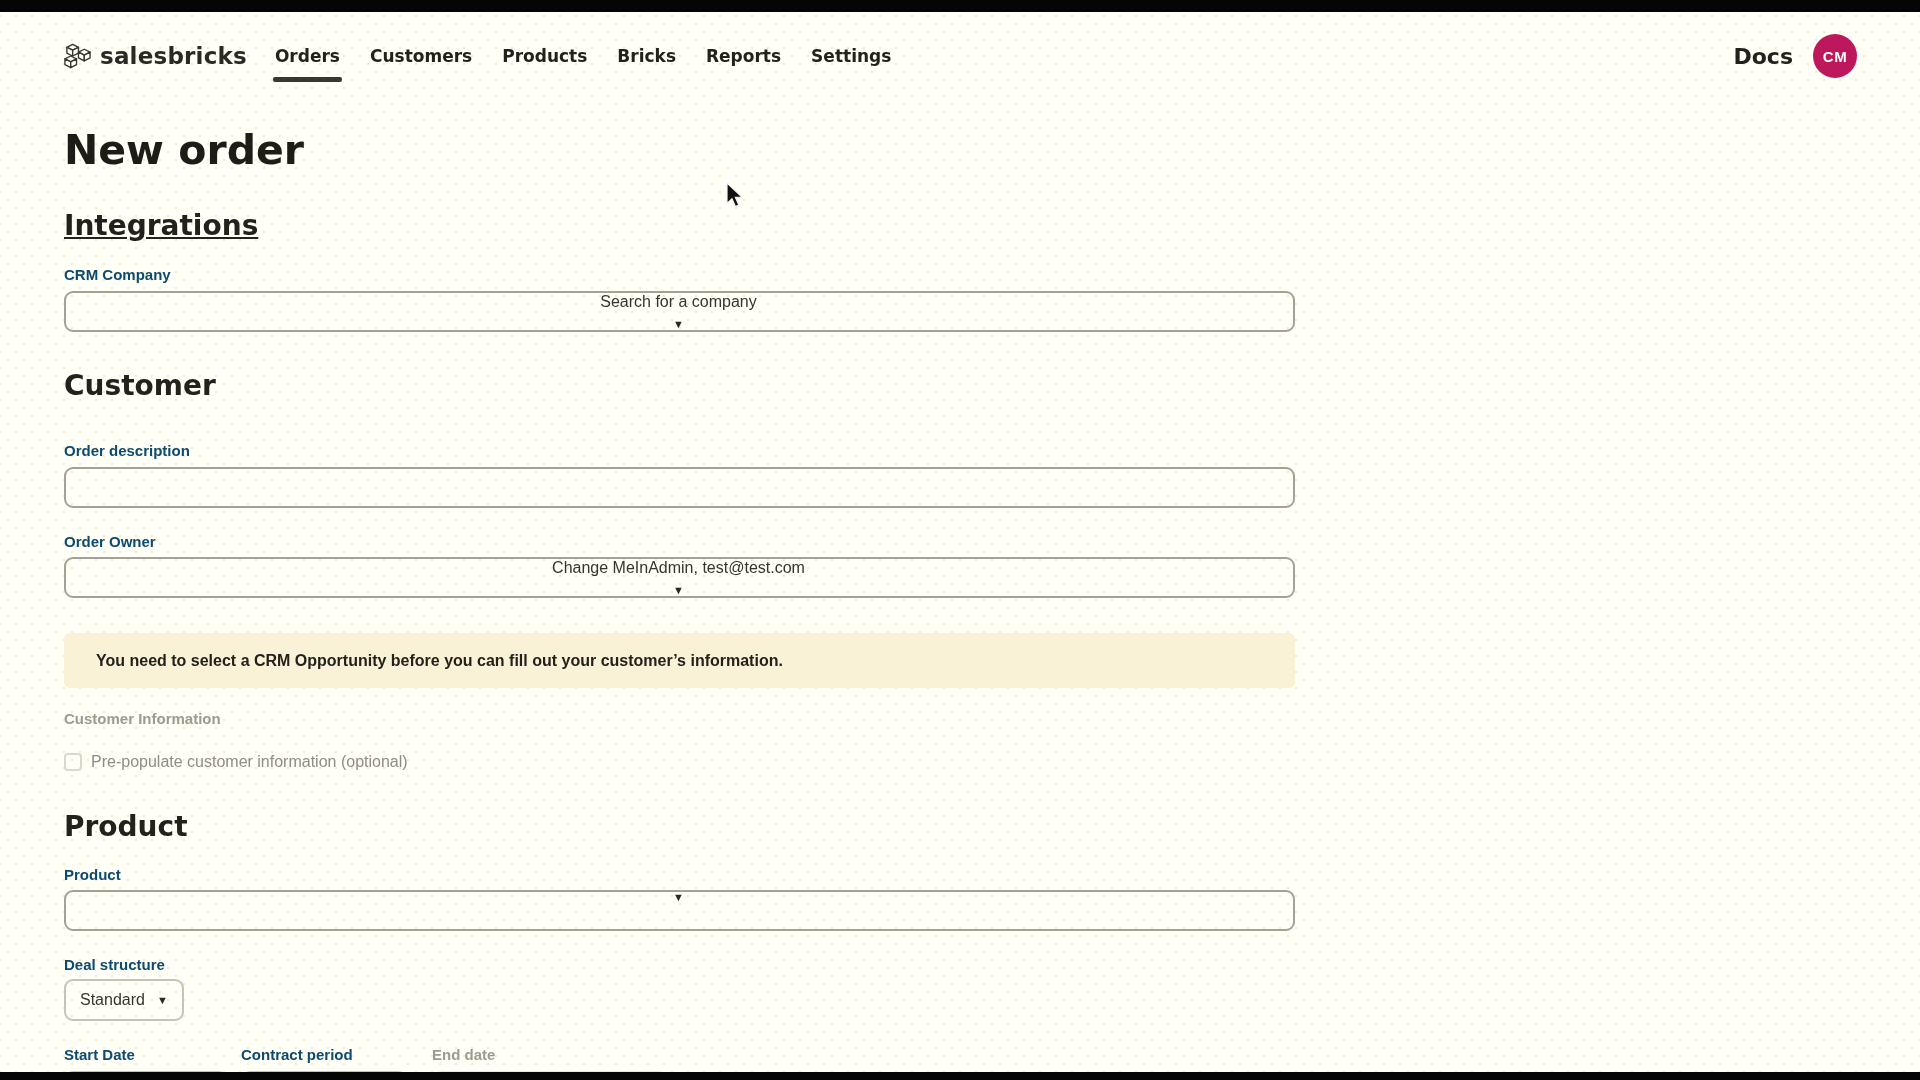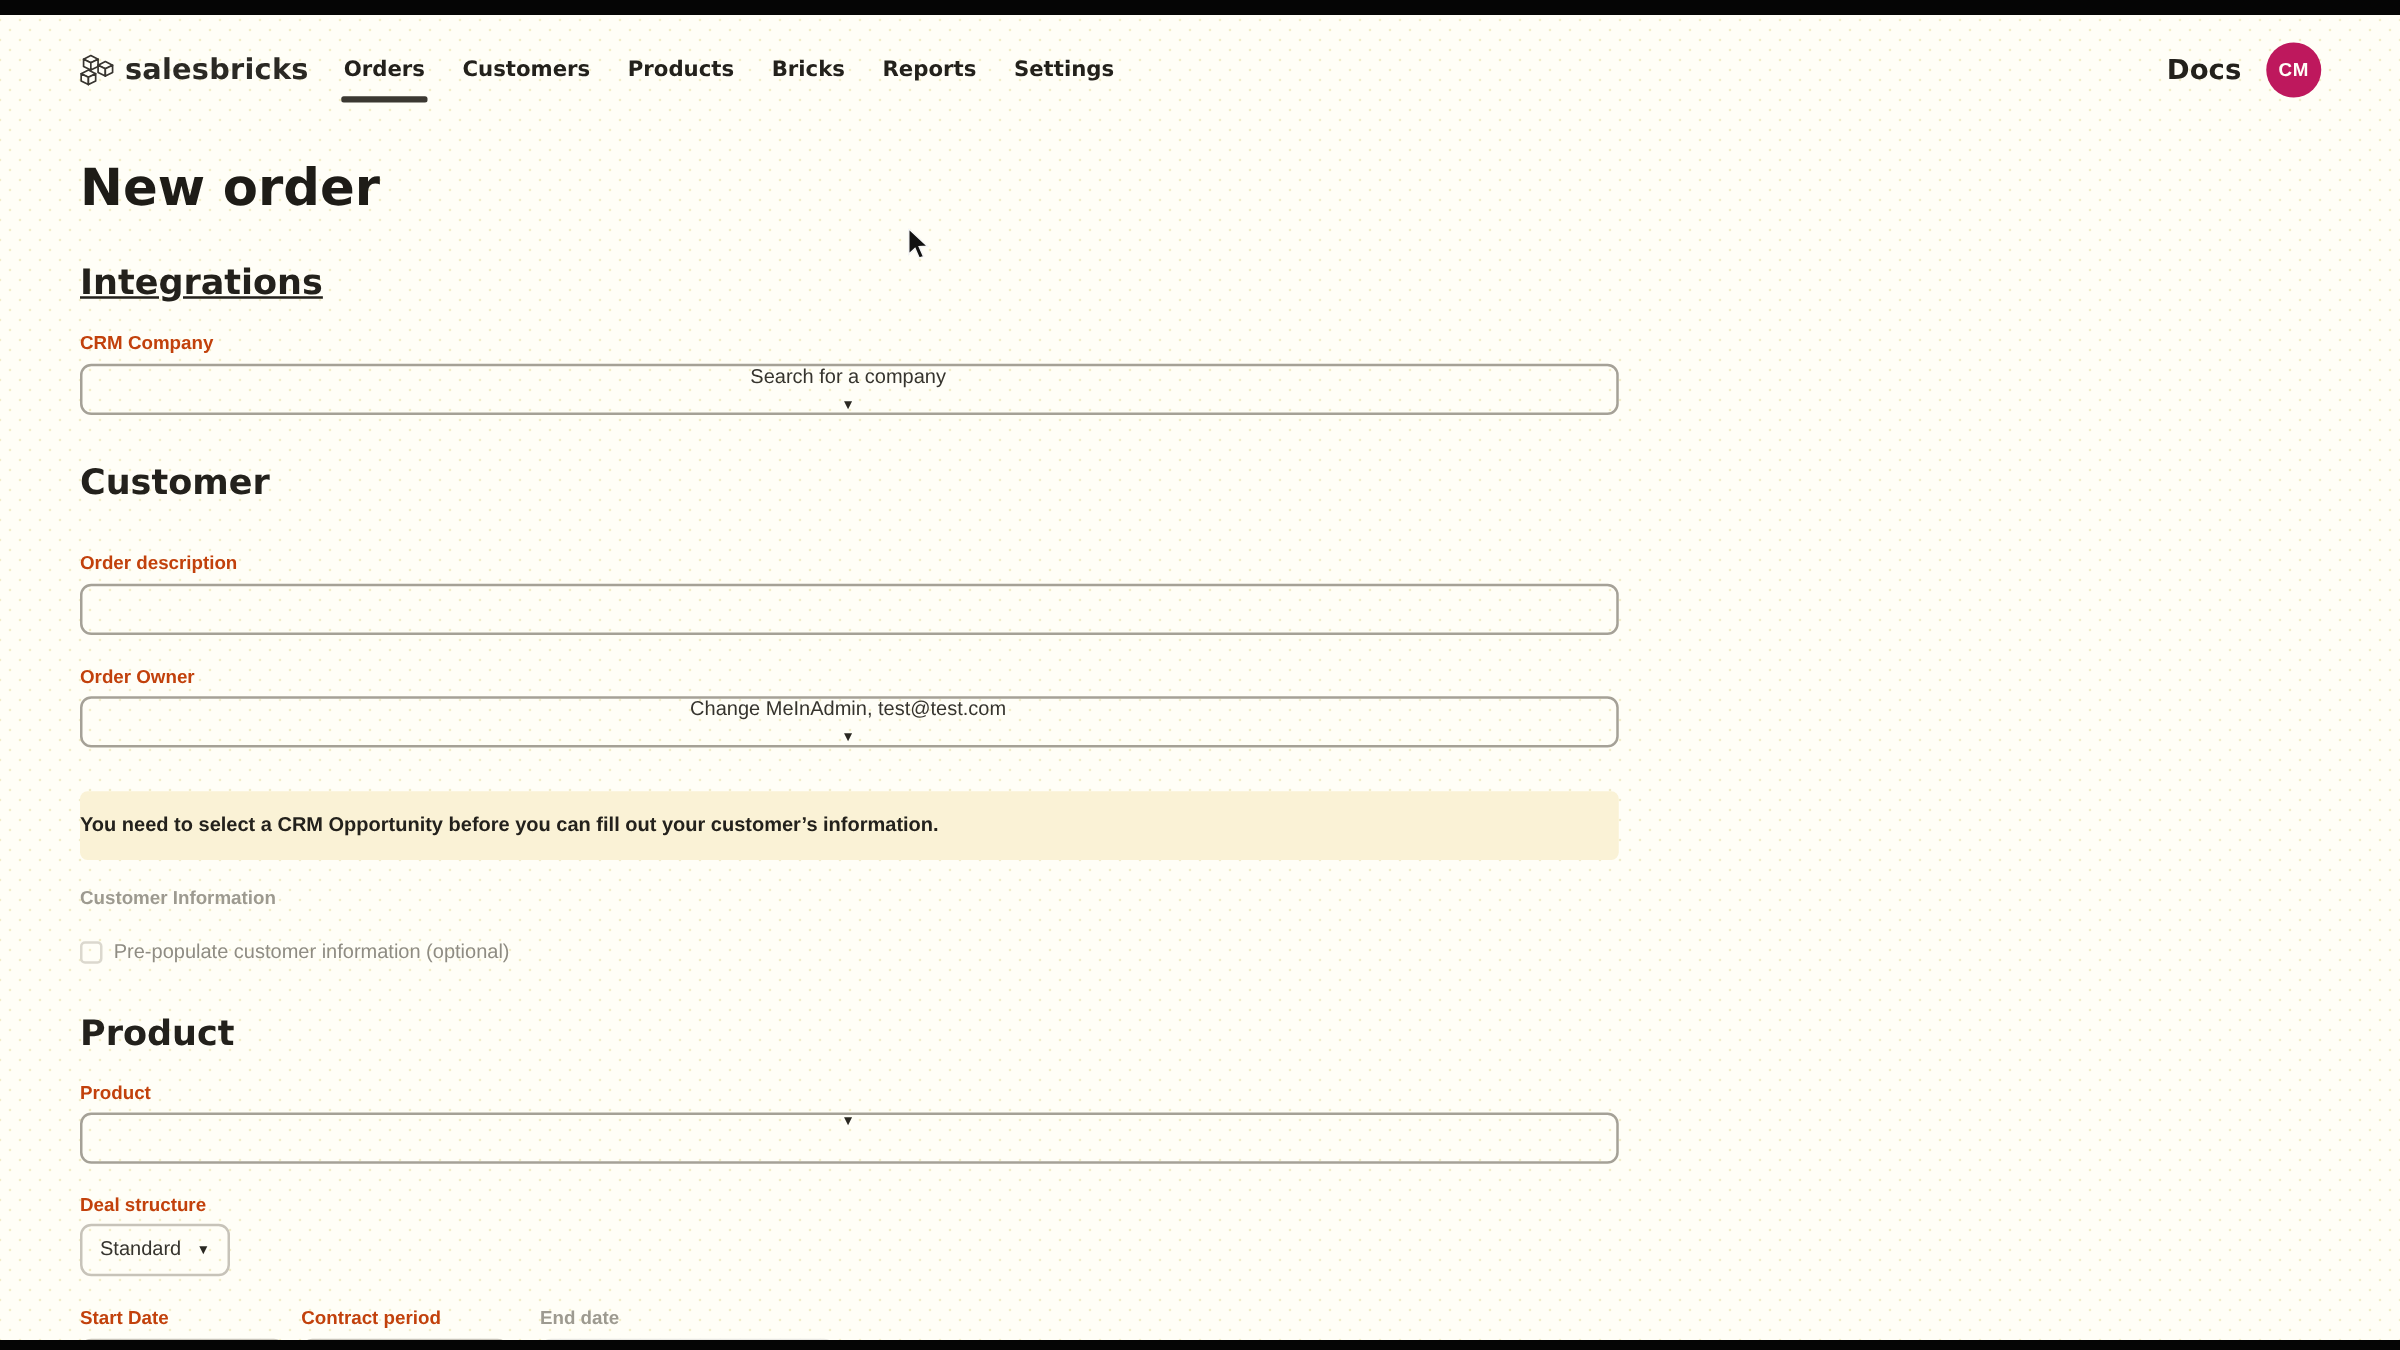--- a/index.html
+++ b/index.html
@@ -58,41 +58,41 @@
   }
   h2 {
     font-family:"DejaVu Sans", sans-serif;
     font-size:28px; font-weight:700; line-height:30px; color:#23211c;
   }
   .h2-integrations { margin-top:40px;text-decoration:underline; }
   .h2-customer     { margin-top:39px; }
   .h2-product      { margin-top:41px; }
 
   .field-label {
-    font-size:15px; font-weight:700; line-height:17px; color:#c2410c;
+    font-size:15px; font-weight:700; line-height:17px; color:#0c4a6e;
   }
   .field-label.muted { color:#9d9a90; }
 
   .control {
     width:1231px; height:41px; border:2px solid #a5a197; border-radius:9px;
     background:transparent; display:flex; align-items:center;
     padding:0 20px 0 18px; font-size:16px; color:#36342e; cursor:pointer;flex-direction:column;
   }
   .control .value { flex:1 1 auto; white-space:nowrap; overflow:hidden; }
   .caret { font-size:11px; color:#2a2822; flex:0 0 auto; line-height:1; }
 
   .text-input {
     width:1231px; height:41px; border:2px solid #a5a197; border-radius:9px;
     background:transparent; font-size:16px; color:#36342e; padding:0 18px;
     font-family:"Liberation Sans", sans-serif;
   }
 
   .banner {
     width:1231px; height:55px; margin-top:35px; background:#faf2d6; border-radius:6px;
-    display:flex; align-items:center; padding:0 0;
+    display:flex; align-items:center; padding:0 32px;
   }
   .banner-text { font-size:16px; font-weight:700; color:#23211c; }
 
   .checkbox-row { margin-top:26px; display:flex; align-items:center; gap:9px;text-align:center; }
   .checkbox {
     width:18px; height:18px; border:2px solid #dbd8ce; border-radius:4px;
     background:transparent; cursor:pointer; flex:0 0 auto;
   }
   .checkbox-label { font-size:16px; color:#8f8c83; }
 

